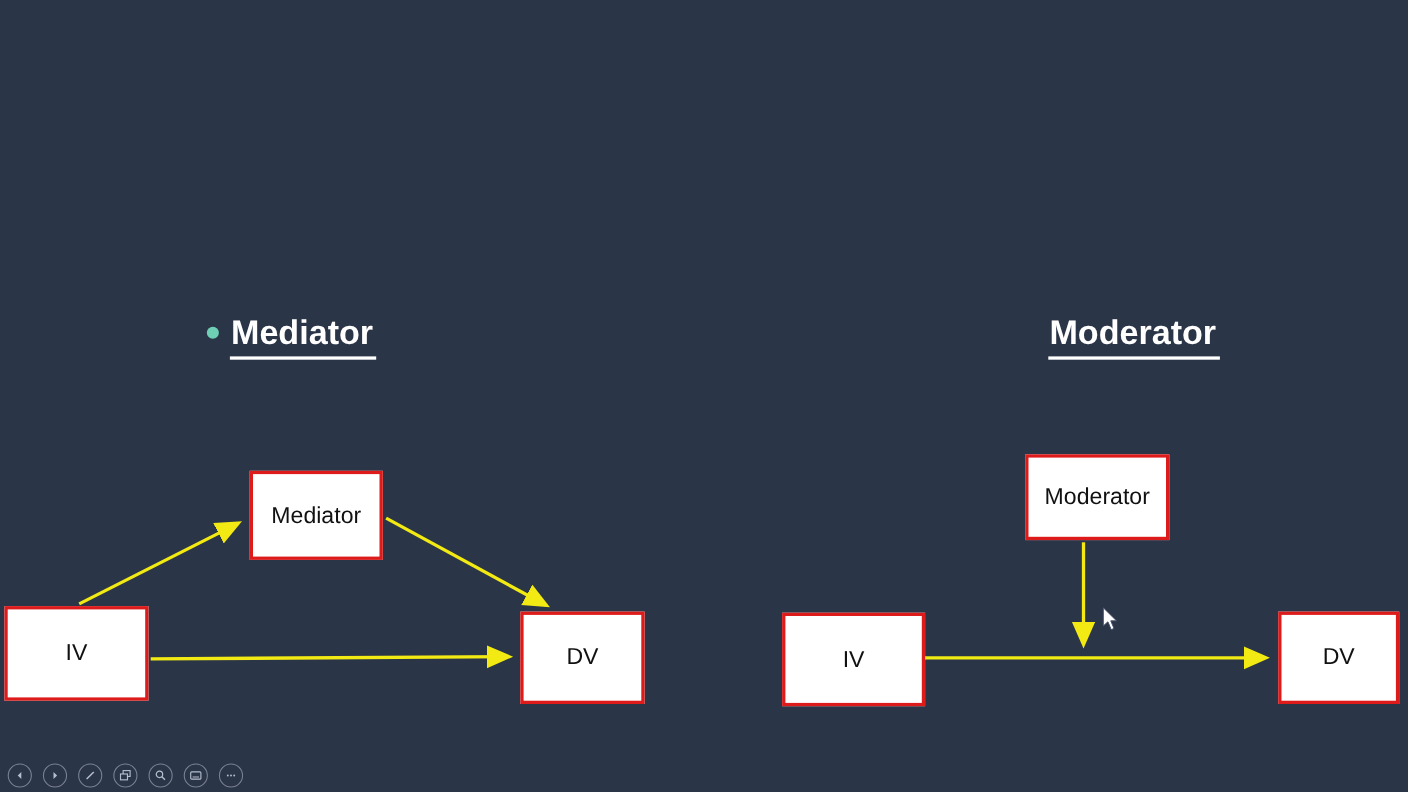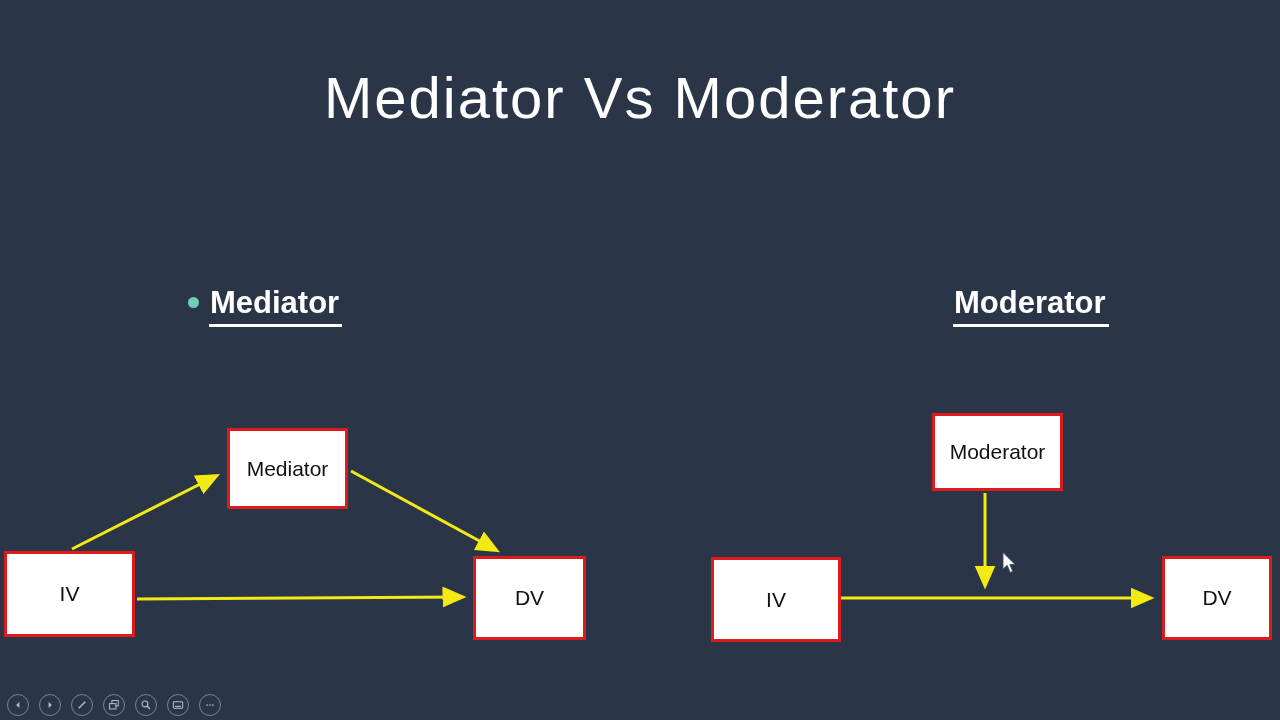--- a/index.html
+++ b/index.html
@@ -57,21 +57,20 @@
     display:flex; align-items:center; justify-content:center;
     cursor:pointer;
   }
   .tb-btn svg { display:block; }
 </style>
 </head>
 <body>
 
 <div class="slide">
 
-  <div class="slide-title">Mediator Vs Moderator</div>
 
   <span class="bullet"></span>
   <div class="section-heading heading-mediator">Mediator</div>
   <div class="section-heading heading-moderator">Moderator</div>
 
   <svg class="arrow-layer" width="1280" height="720" viewBox="0 0 1280 720">
     <defs>
       <marker id="ah" markerWidth="10" markerHeight="8" refX="6.5" refY="3.5" orient="auto">
         <path d="M0,0 L8,3.5 L0,7 Z" fill="#f2ea12"></path>
       </marker>

